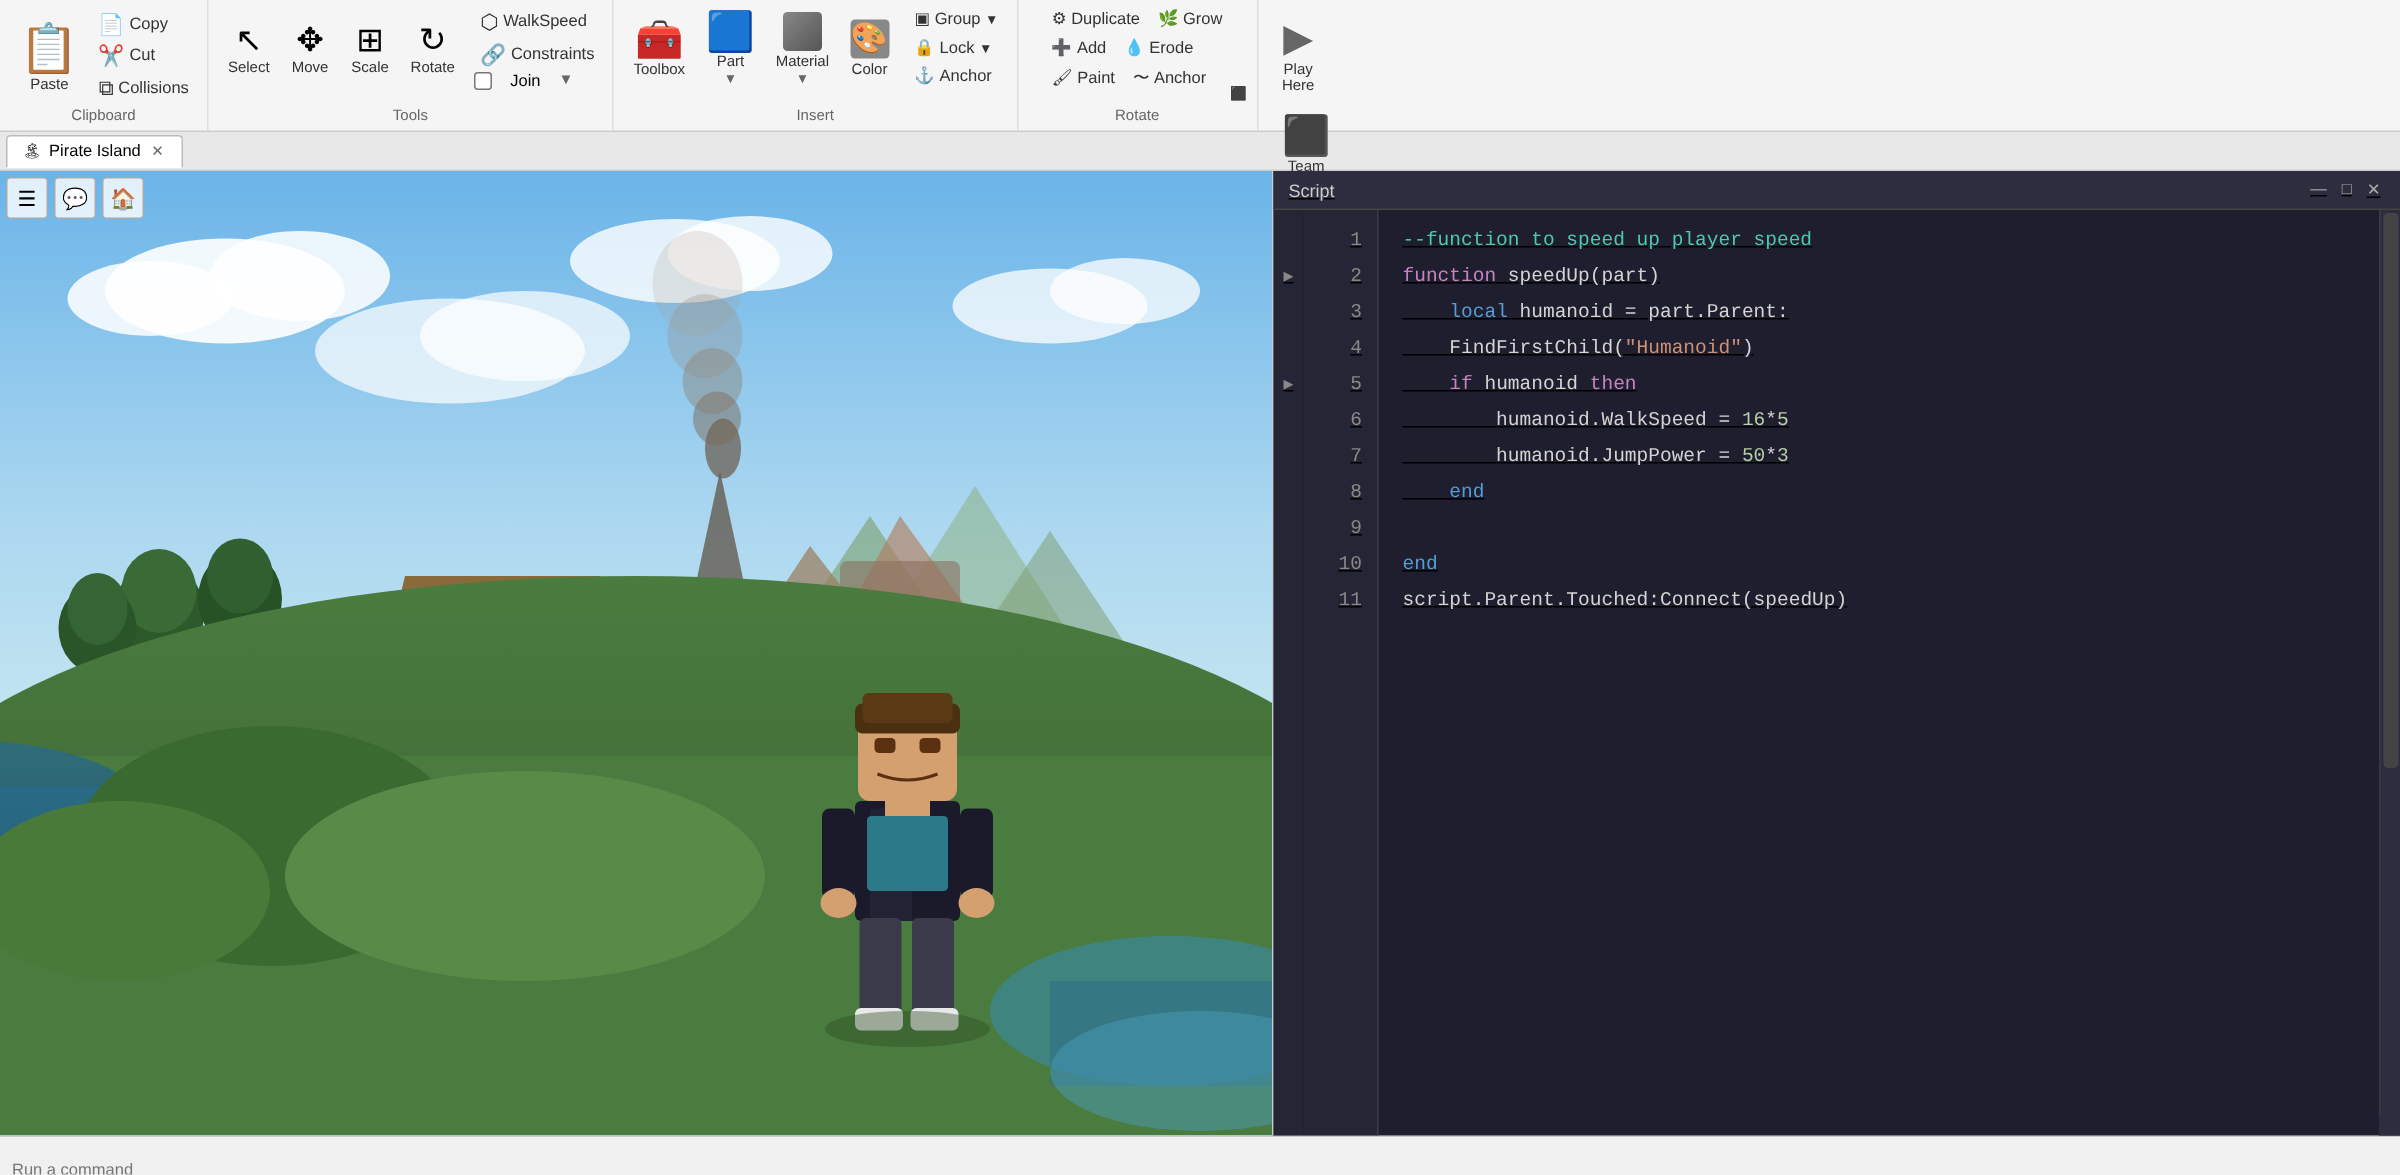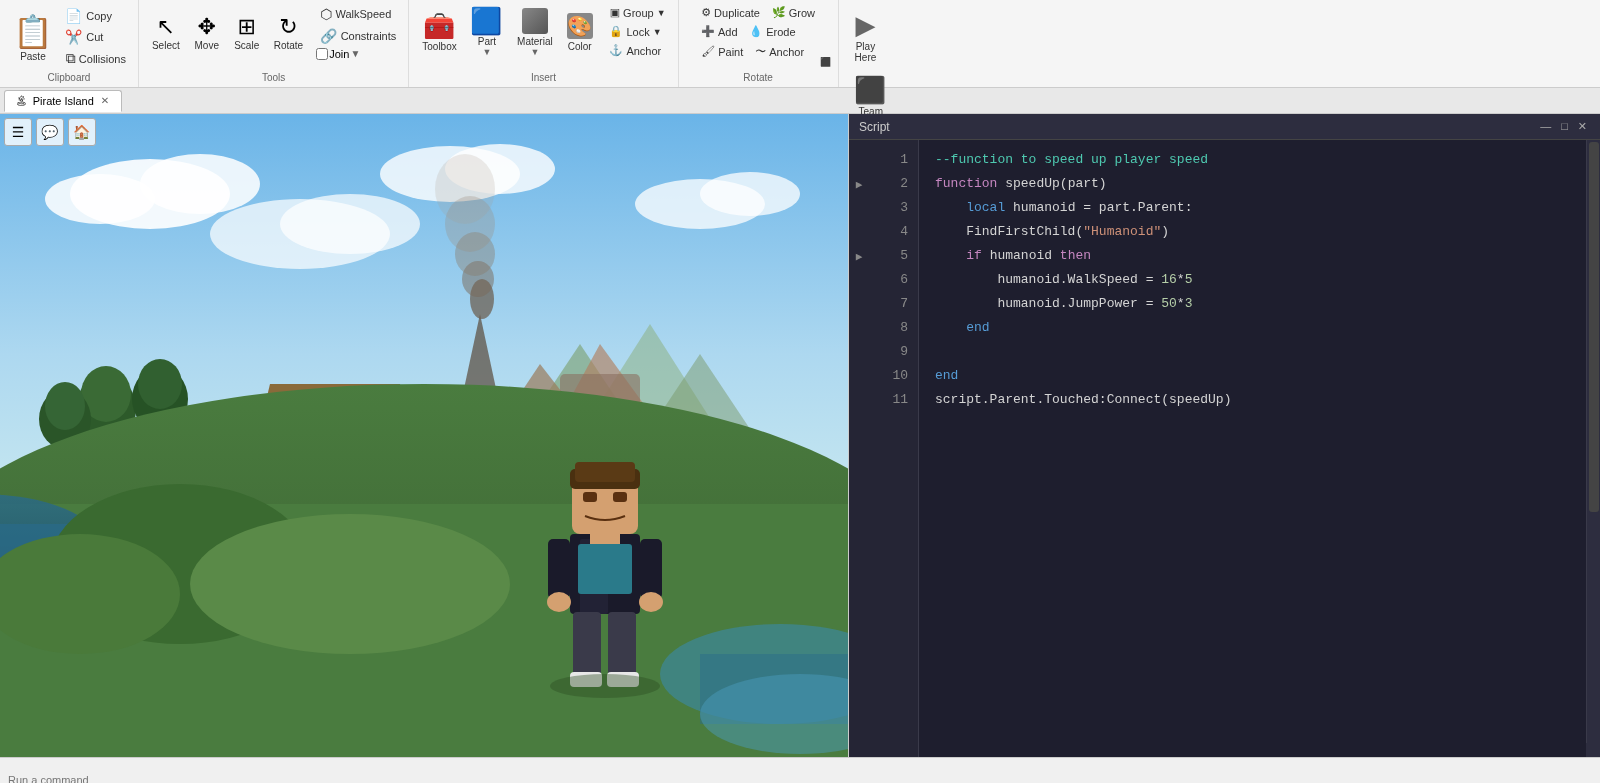--- a/index.html
+++ b/index.html
@@ -93,21 +93,21 @@
       border: none;
       background: transparent;
     }
     .paste-btn .icon { font-size: 32px; }
     .paste-btn .label { font-size: 10px; color: #333; }
 
     
     .checkbox-row {
       display: flex;
       align-items: flex-start;
-      gap: 1px;
+      gap: 12px;
       font-size: 11px;
     }
 
     
     .terrain-group {
       display: flex;
       flex-direction: column;
       gap: 2px;
     }
     .terrain-row {
@@ -210,20 +210,21 @@
     }
 
     
     #script-panel {
       flex: 1;
       display: flex;
       flex-direction: column;
       background: #1e1e2e;
       border-left: 1px solid #ccc;
       position: relative;
+      text-decoration: underline;
     }
 
     .script-header {
       background: #2d2d3f;
       color: #ccc;
       padding: 4px 10px;
       font-size: 12px;
       border-bottom: 1px solid #444;
       display: flex;
       align-items: center;

